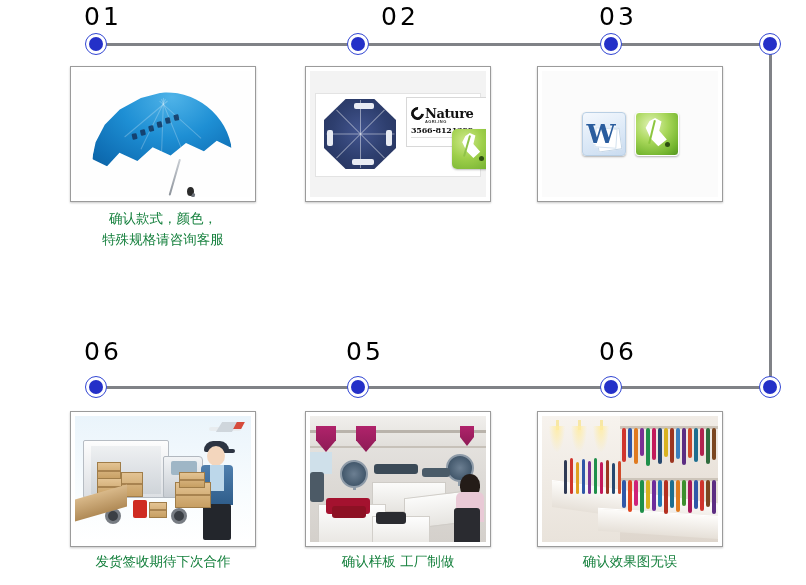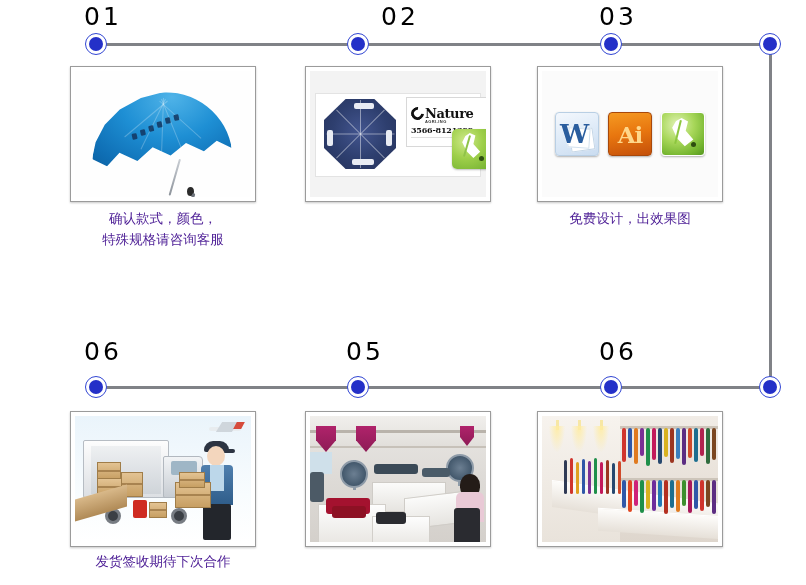--- a/index.html
+++ b/index.html
@@ -62,21 +62,21 @@
     position:relative;width:100%;height:100%;overflow:hidden;background:#fff;
   }
 
   
   .caption{
     position:absolute;
     width:220px;
     text-align:center;
     font-size:13.5px;
     line-height:21px;
-    color:#4c1d95;
+    color:#15803d;
     font-family:"DejaVu Sans","Liberation Sans",sans-serif;
     white-space:pre-line;
     z-index:4;
   }
 
   
   .art-umb{position:absolute;inset:0;background:#fefefe;}
   .umb-canopy{
     position:absolute;left:14px;top:22px;width:140px;height:74px;
     background:radial-gradient(ellipse at 62% 8%, #4fb3e8 0%, #1e8fd4 42%, #0f6fb5 78%, #0a5d9d 100%);
@@ -310,35 +310,31 @@
   </div>
 
   <div class="frame" style="left:537px;top:66px;">
     <div class="inner">
       <div class="art-soft">
         <div class="sw sw-word">
           <span class="pg"></span>
           <span class="pg2"></span>
           <span class="w">W</span>
         </div>
-        <div class="sw sw-ai">
-          <span class="t">Ai</span>
-        </div>
         <div class="sw sw-cd">
           <span class="balloon"></span>
           <span class="str"></span>
           <span class="dot"></span>
         </div>
       </div>
     </div>
   </div>
 
   <div class="caption" style="left:53px;top:208px;">确认款式，颜色，
 特殊规格请咨询客服</div>
-  <div class="caption" style="left:520px;top:208px;">免费设计，出效果图</div>
 
   <div class="frame" style="left:70px;top:411px;">
     <div class="inner">
       <div class="art-ship">
         <div class="plane" style="right:8px;top:6px;">
           <span class="pb"></span>
           <span class="pw"></span>
           <span class="pt"></span>
         </div>
         <div class="truck-body"></div>
@@ -461,14 +457,16 @@
           <span class="umb-s" style="left:58px;top:46px;height:32px;background:#c3195b;"></span>
           <span class="umb-s" style="left:64px;top:44px;height:34px;background:#9c3521;"></span>
           <span class="umb-s" style="left:70px;top:47px;height:31px;background:#27486f;"></span>
           <span class="umb-s" style="left:76px;top:45px;height:33px;background:#cf4a2a;"></span>
         </div>
       </div>
     </div>
   </div>
 
   <div class="caption" style="left:53px;top:551px;text-align:center;">发货签收期待下次合作</div>
+  <div class="caption" style="left:288px;top:551px;">确认样板 工厂制做</div>
+  <div class="caption" style="left:520px;top:551px;">确认效果图无误</div>
 
 </div>
 
 </body></html>

